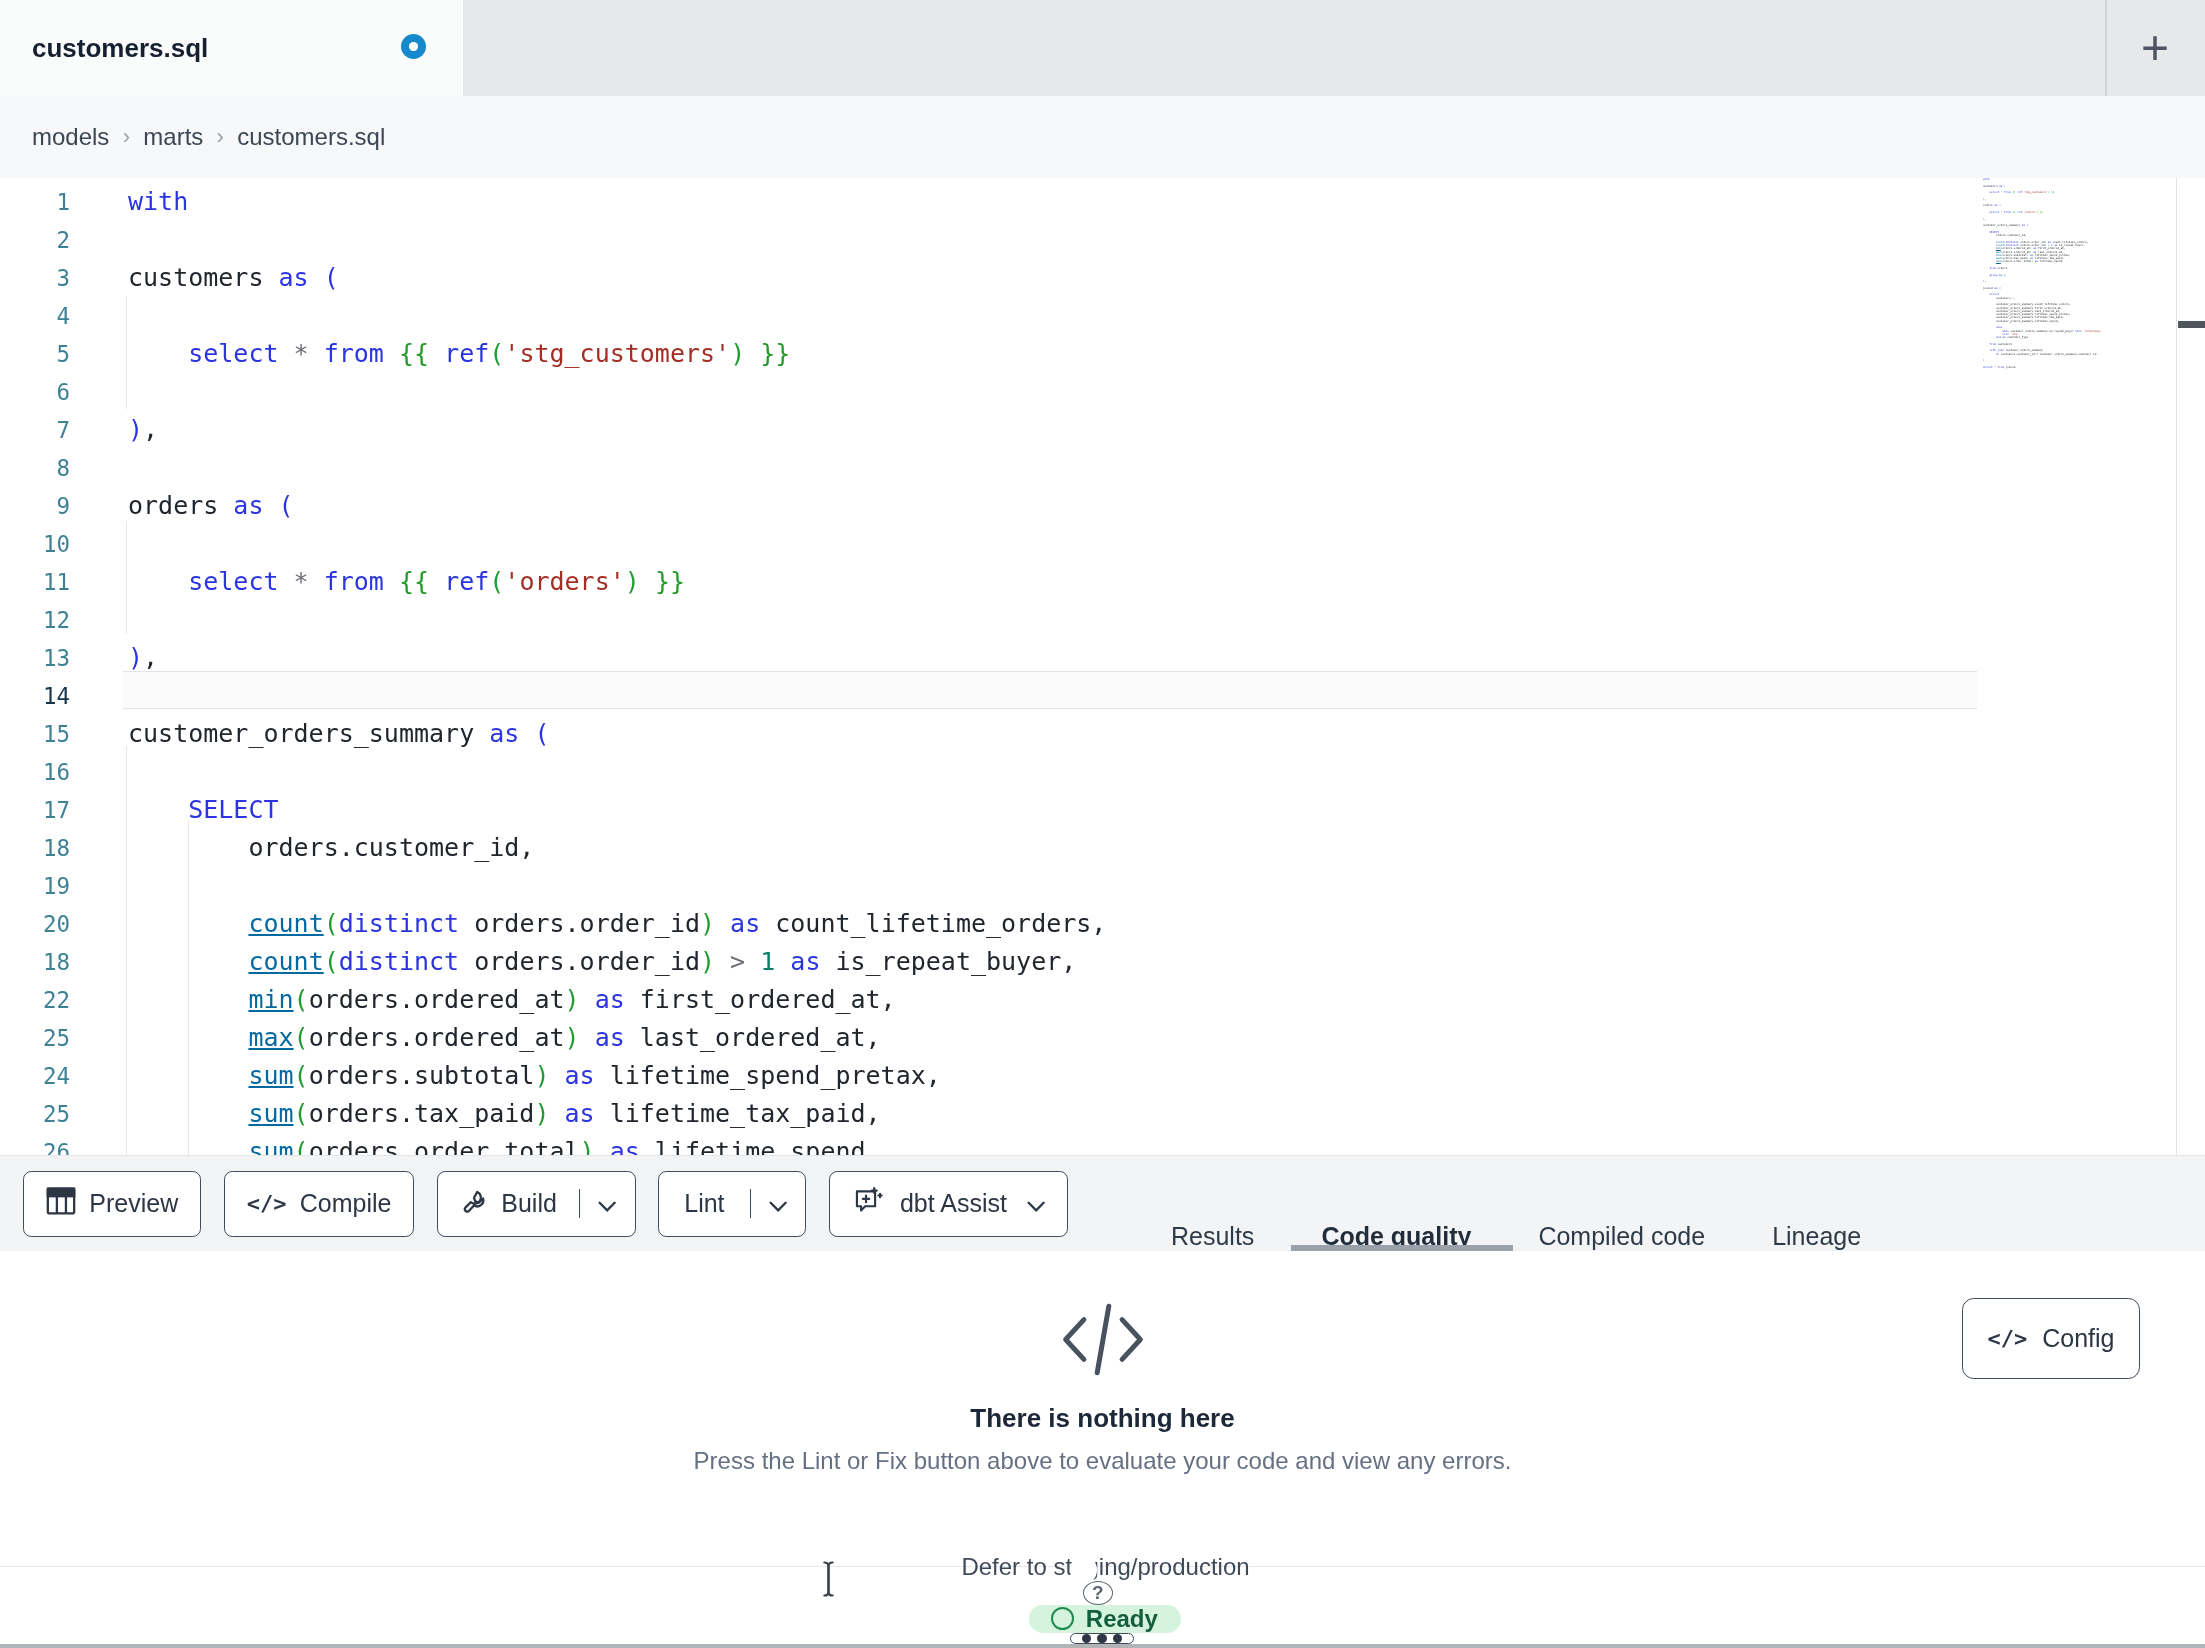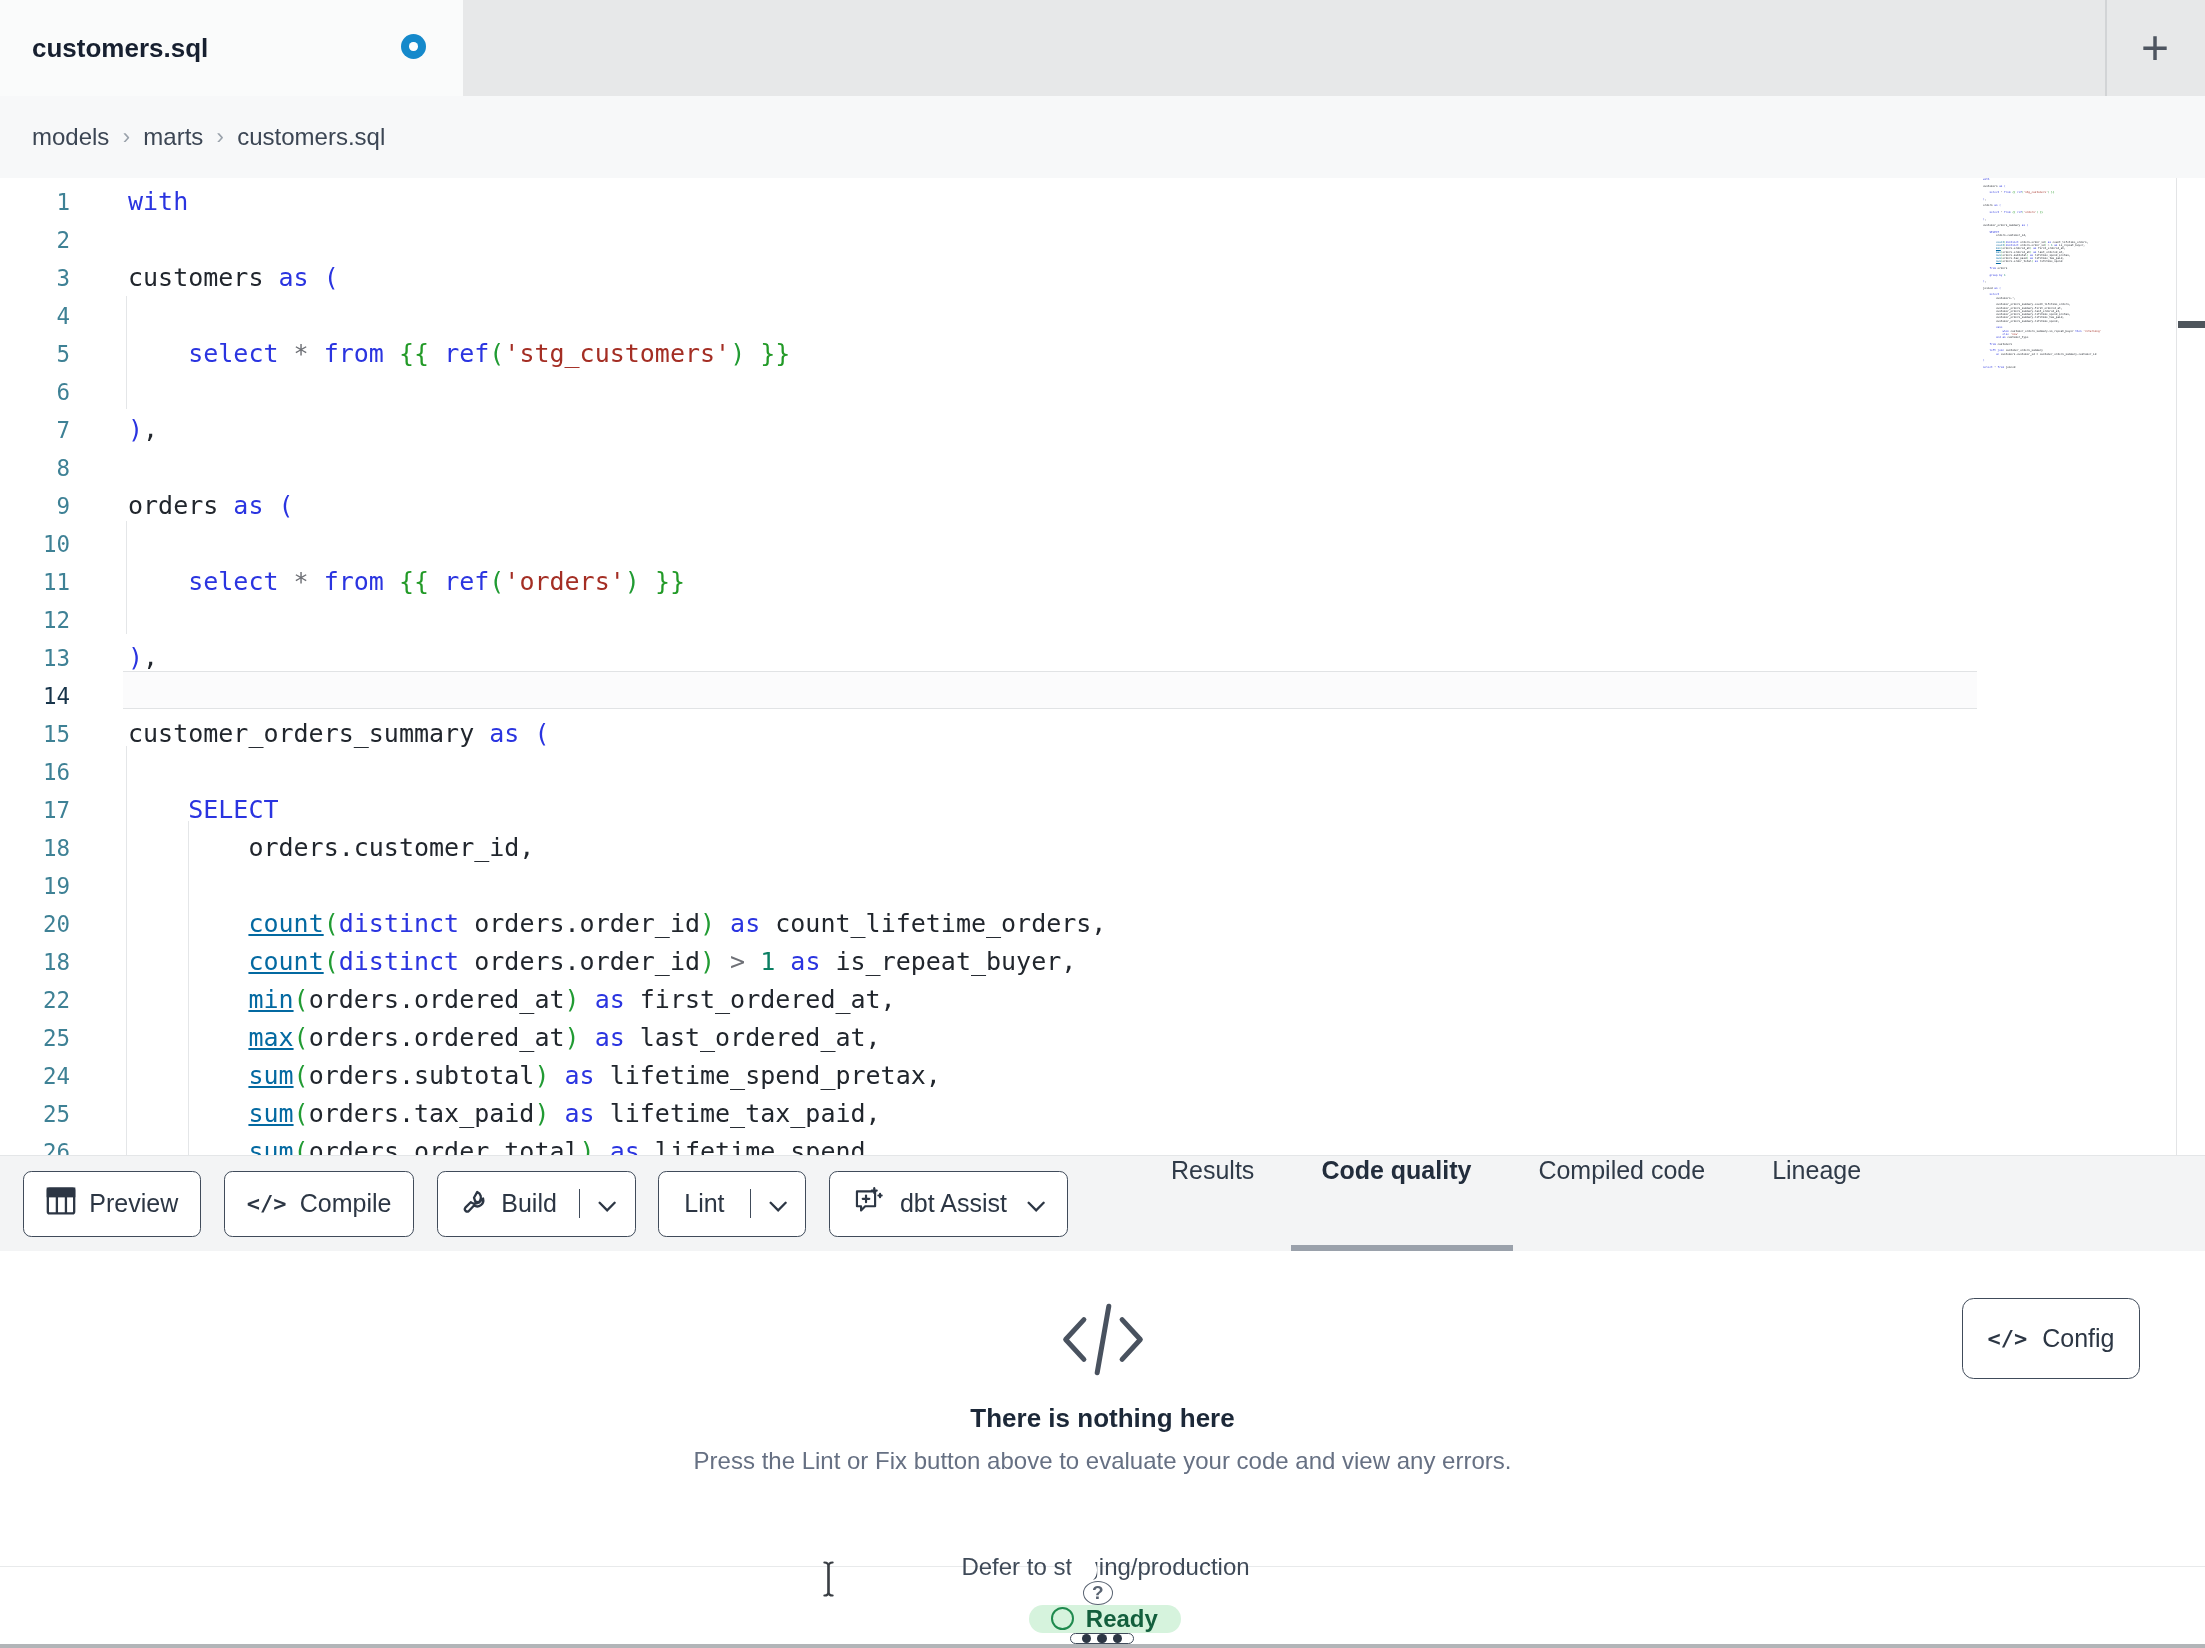--- a/index.html
+++ b/index.html
@@ -57,21 +57,21 @@
 
   
   .toolbar { position:absolute; left:0; top:1155px; width:2205px; height:96px; background:#f3f4f5;
     border-top:0.8px solid #e4e6e8; }
   .btn-row { position:absolute; left:23px; top:0; height:95px; display:flex; align-items:center; gap:22.5px; }
   .tool-btn { height:66px; background:#fff; border:1.7px solid #404b5a; border-radius:8.3px; display:flex;
     align-items:center; font-size:25px; color:#2c3644; cursor:pointer; font-family:"Liberation Sans",sans-serif; }
   .btn-seg { display:flex; align-items:center; gap:13.3px; padding:0 22px; }
   .btn-seg.chev { padding:0 18.3px; border-left:1.7px solid #404b5a; }
   .code-glyph { font-family:"DejaVu Sans Mono", monospace; font-size:22px; font-weight:bold; color:#2c3644; }
-  .result-tabs { position:absolute; left:1171px; top:0; height:95px; display:flex; align-items:flex-start; gap:67px;
+  .result-tabs { position:absolute; left:1171px; top:0; height:95px; display:flex; align-items:flex-end; gap:67px;
     font-size:25px; color:#2f3a48; }
   .result-tabs .rtab { cursor:pointer; }
   .result-tabs .rtab.active { font-weight:bold; color:#222d3c; }
   .tab-underline { position:absolute; left:1291px; bottom:0; width:222px; height:5.8px; background:#9aa1ab; }
 
   
   .panel { position:absolute; left:0; top:1251px; width:2205px; height:315px; background:#fff; }
   .config-btn { position:absolute; left:1962px; top:47px; width:178px; height:81px; background:#fff;
     border:1.7px solid #404b5a; border-radius:11.7px; display:flex; align-items:center; justify-content:center;
     gap:15px; font-size:25px; color:#2c3644; cursor:pointer; font-family:"Liberation Sans",sans-serif; }

